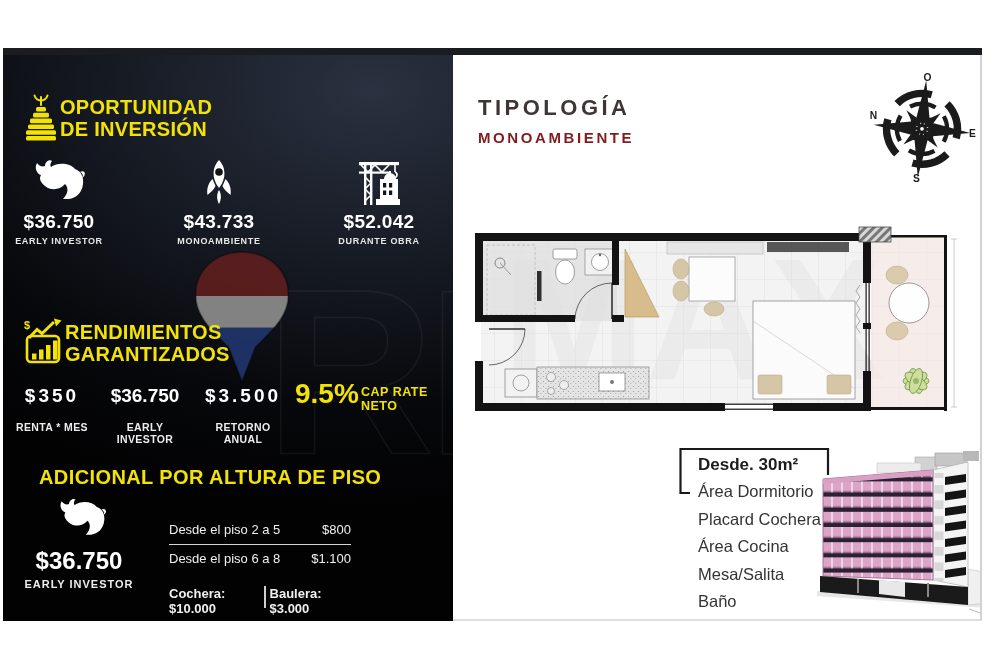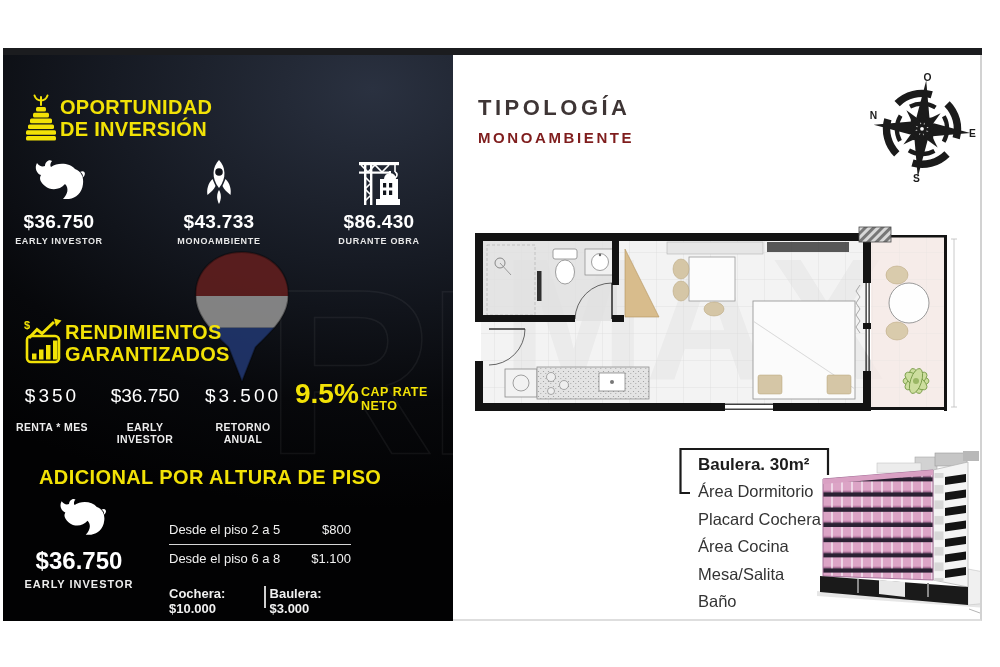--- a/index.html
+++ b/index.html
@@ -14,21 +14,21 @@
   .yel{color:#f2e206;}
   .abs{position:absolute;}
   
   .sec-title{font-size:20px;line-height:22px;font-weight:800;letter-spacing:.3px;}
   .inv-row{left:4px;top:100px;width:424px;display:flex;justify-content:space-between;z-index:2;}
   .inv-col{width:104px;text-align:center;}
   .inv-icon{height:50px;display:flex;align-items:flex-end;justify-content:center;}
   .inv-value{margin-top:6px;font-size:19px;font-weight:900;color:#fff;letter-spacing:.3px;}
   .inv-label{margin-top:3px;font-size:9px;font-weight:700;color:#e8e8e8;letter-spacing:.7px;}
   .ret-col{position:absolute;top:330px;text-align:center;z-index:2;}
-  .ret-value{font-size:19px;font-weight:400;color:#fff;}
+  .ret-value{font-size:19px;font-weight:700;color:#fff;}
   .sp{letter-spacing:3px;}
   .ret-label{margin-top:14px;font-size:10.5px;font-weight:800;color:#ededed;letter-spacing:.4px;}
   .cap-value{left:292px;top:323px;font-size:28px;font-weight:900;z-index:2;}
   .cap-labels{left:358px;top:330px;font-size:12.5px;font-weight:800;line-height:14px;letter-spacing:.5px;z-index:2;}
   .tbl{left:166px;top:464px;width:182px;color:#f0f0f0;font-size:13px;z-index:2;}
   .tbl-row{display:flex;justify-content:space-between;padding:3px 0;}
   .tbl-div{border-bottom:1.5px solid #d6d6d6;margin:4px 0 3px 0;}
   .tbl-extras{margin-top:17px;display:flex;align-items:flex-start;gap:4px;font-weight:600;}
   .vsep{width:1.5px;height:22px;background:#cfcfcf;}
   .wm-re{left:262px;top:200px;font-size:235px;font-weight:900;letter-spacing:-8px;line-height:1;
@@ -132,21 +132,21 @@
                   <path d="M37 15 a3 3 0 1 1 -4 3"></path>
             </g>
             <g fill="#10131a">
               <rect x="25" y="26" width="3.2" height="4.5"></rect>
                   <rect x="31" y="26" width="3.2" height="4.5"></rect>
               <rect x="25" y="33.5" width="3.2" height="4.5"></rect>
                   <rect x="31" y="33.5" width="3.2" height="4.5"></rect>
             </g>
           </svg>
             </div>
-          <div class="inv-value">$86.430</div>
+          <div class="inv-value">$52.042</div>
           <div class="inv-label">DURANTE OBRA</div>
         </div>
       </div>
 
       <svg class="abs" style="left:20px;top:262px;z-index:2" width="42" height="48" viewBox="0 0 42 48">
         <rect x="4" y="19" width="32" height="26" rx="4" stroke="#f2e206" stroke-width="2.6" fill="none"></rect>
         <g fill="#f2e206">
           <rect x="9" y="36.5" width="4.5" height="6"></rect>
             <rect x="16" y="32.5" width="4.5" height="10"></rect>
           <rect x="23" y="28" width="4.5" height="14.5"></rect>
@@ -339,21 +339,21 @@
         <line x1="487" y1="14" x2="487" y2="182" stroke="#bdbdbd" stroke-width="0.8"></line>
         <line x1="484" y1="14" x2="490" y2="14" stroke="#bdbdbd" stroke-width="0.8"></line>
         <line x1="484" y1="182" x2="490" y2="182" stroke="#bdbdbd" stroke-width="0.8"></line>
       </svg>
 
       <div class="abs spec-box">
         <svg class="abs" style="left:0;top:0" width="152" height="52" viewBox="0 0 152 52">
           <path d="M12 46 H2.5 V2 H150 V28" fill="none" stroke="#1a1a1a" stroke-width="2.2"></path>
         </svg>
         <div class="spec-text">
-          <div class="spec-area">Baulera. 30m²</div>
+          <div class="spec-area">Desde. 30m²</div>
           <div class="spec-item">Área Dormitorio</div>
           <div class="spec-item">Placard Cochera</div>
           <div class="spec-item">Área Cocina</div>
           <div class="spec-item">Mesa/Salita</div>
           <div class="spec-item">Baño</div>
         </div>
       </div>
 
       <svg class="abs" style="left:364px;top:396px;z-index:1" width="174" height="170" viewBox="0 0 174 170">
         <defs>

